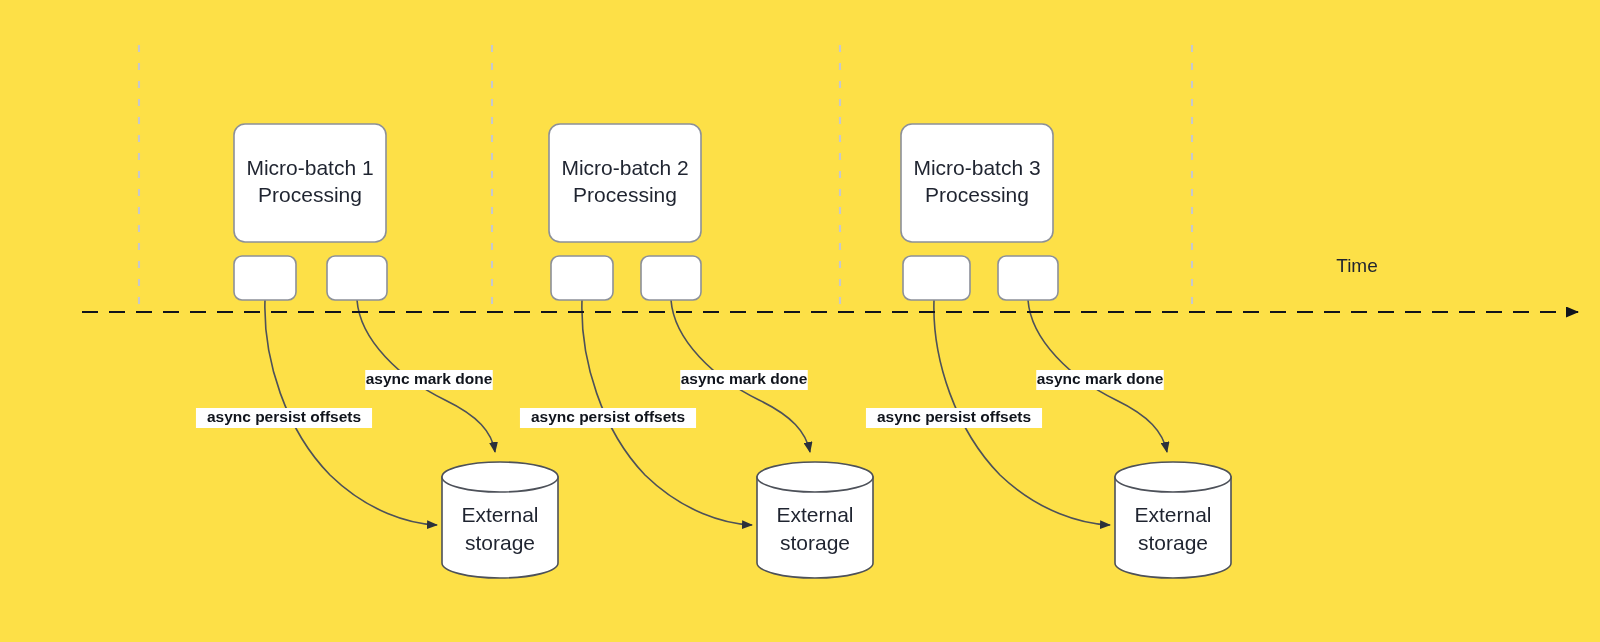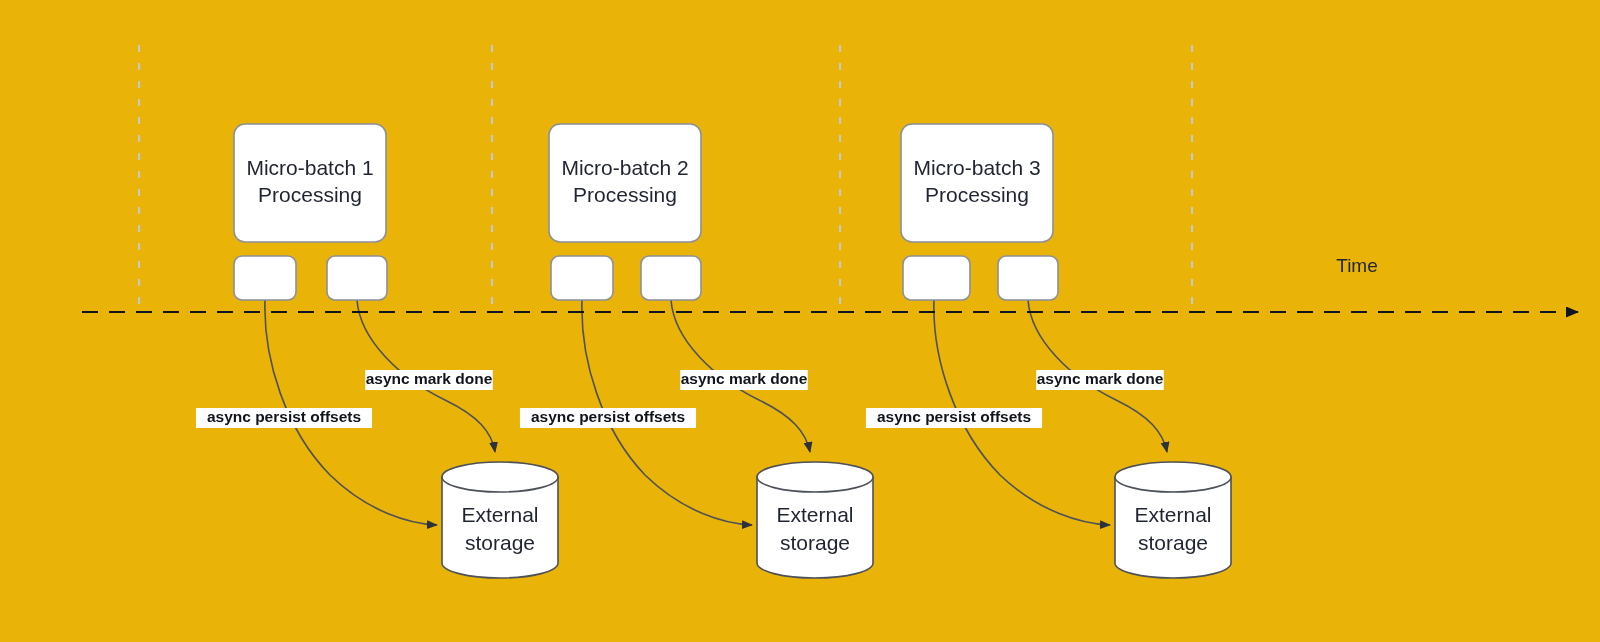--- a/index.html
+++ b/index.html
@@ -8,21 +8,21 @@
     background: #ffffff;
   }
   body {
     font-family: "Liberation Sans", sans-serif;
     -webkit-font-smoothing: antialiased;
   }
   #canvas {
     position: relative;
     width: 1600px;
     height: 642px;
-    background: #eab308;
+    background: #fde047;
     overflow: hidden;
   }
   #diagram-svg {
     position: absolute;
     left: 0;
     top: 0;
     width: 1600px;
     height: 642px;
   }
   .node-label {

